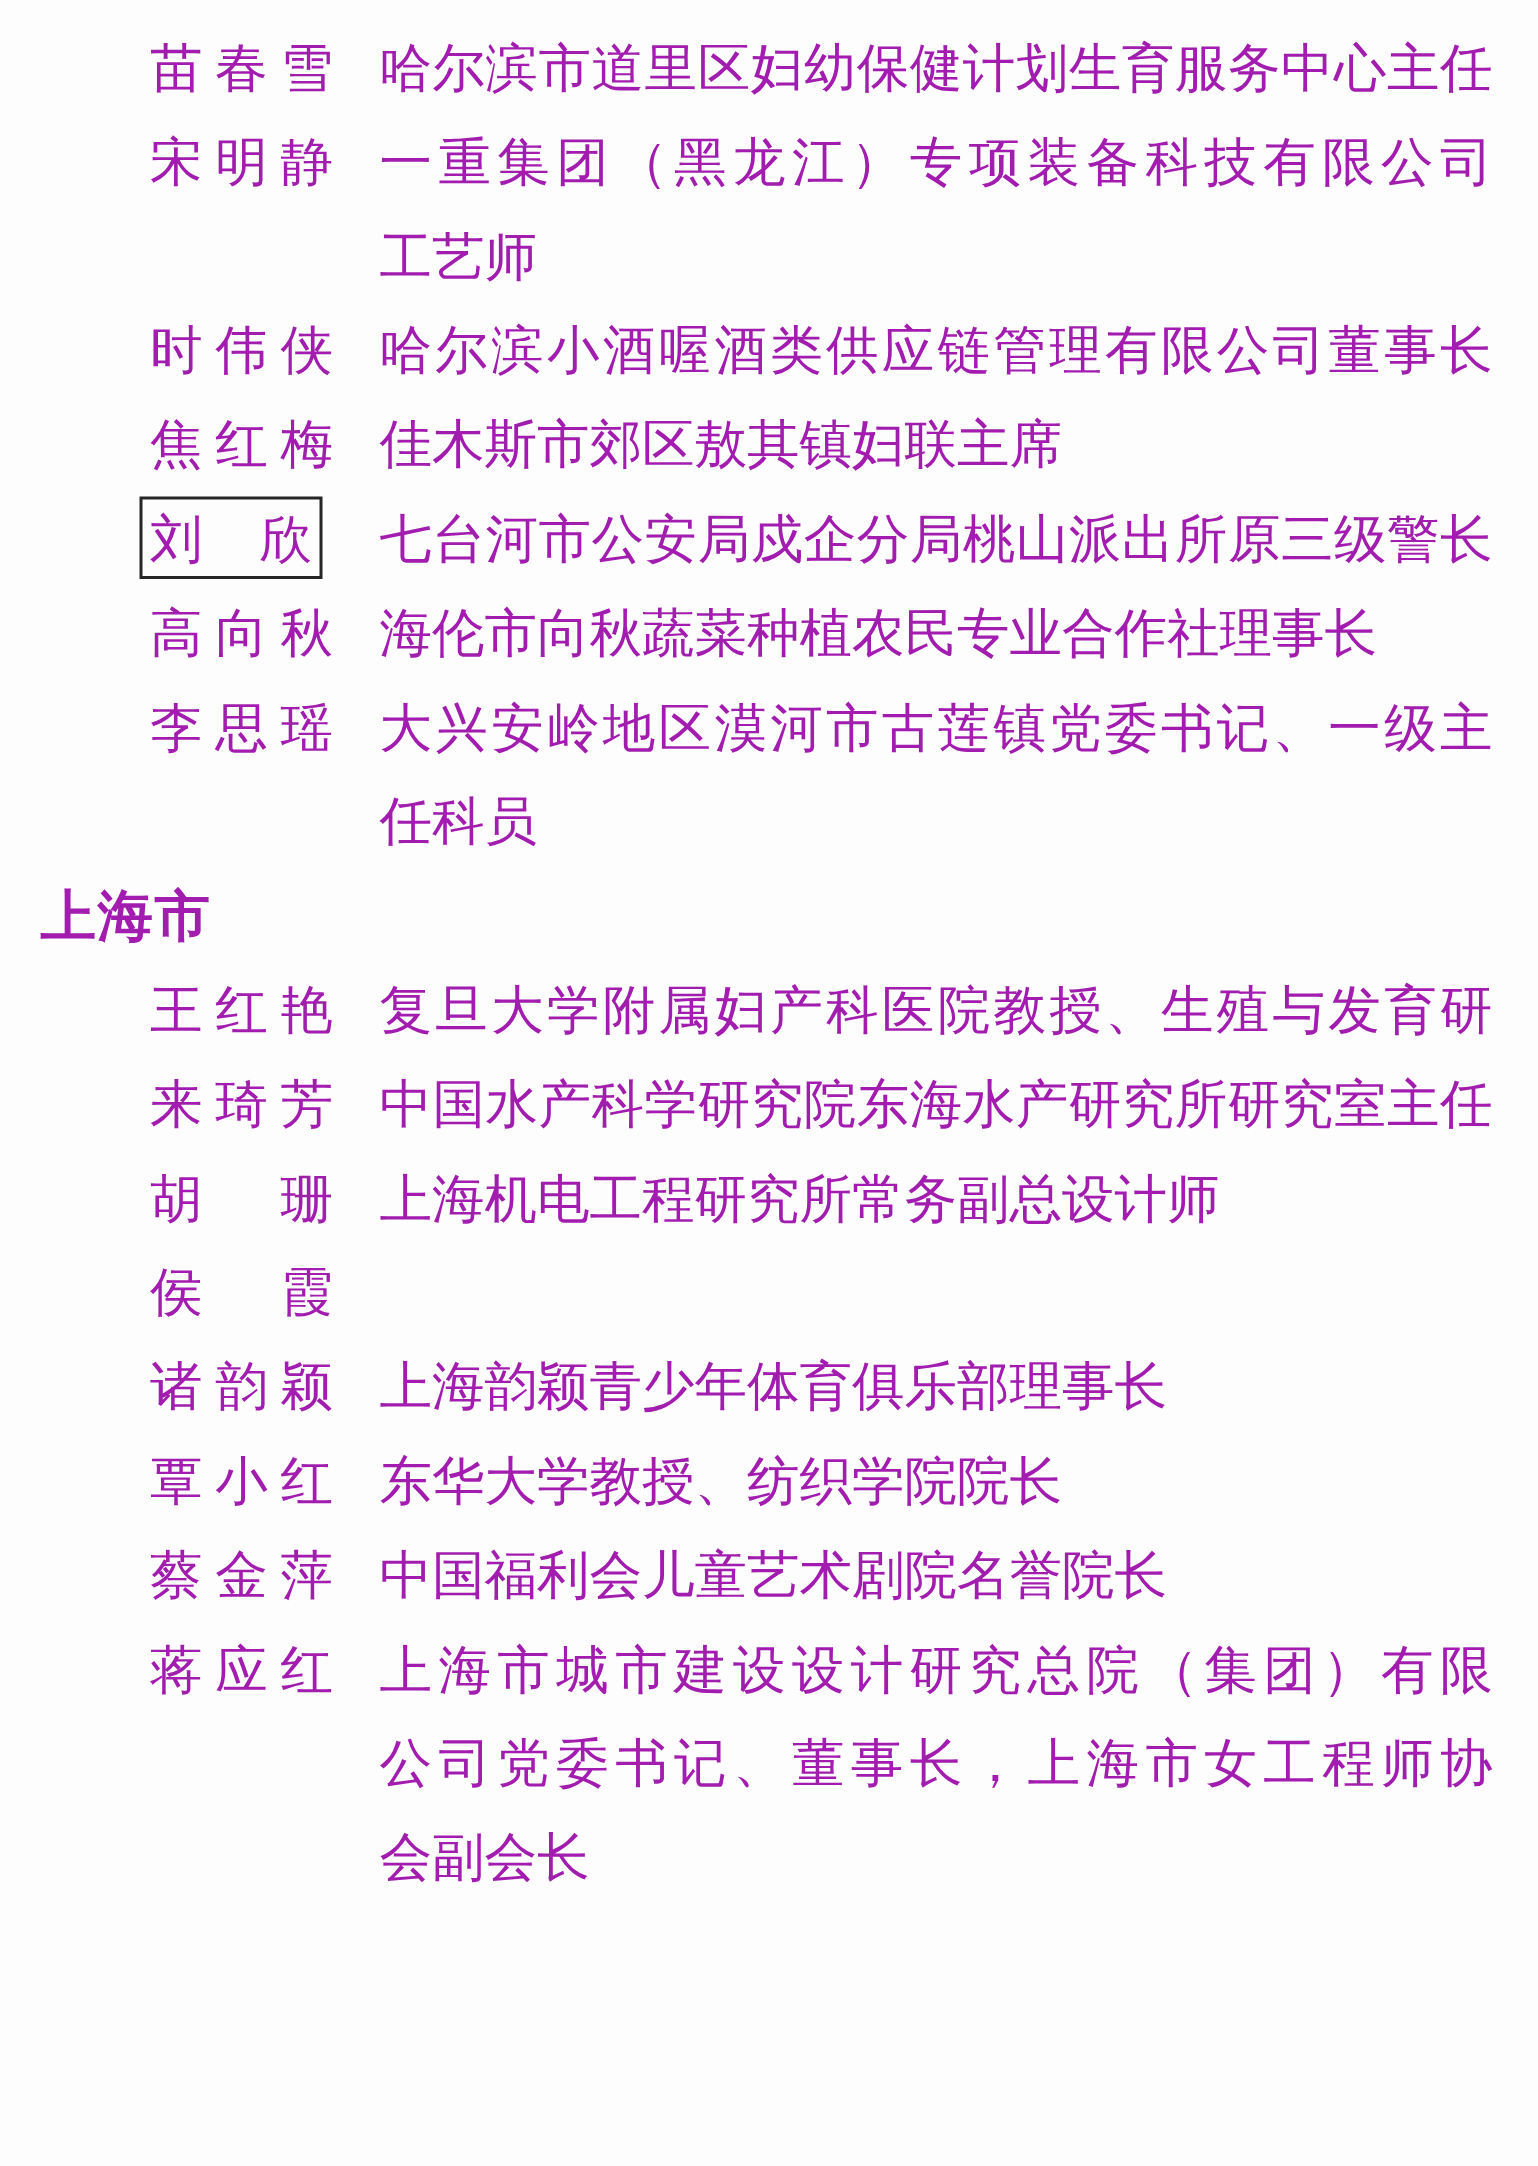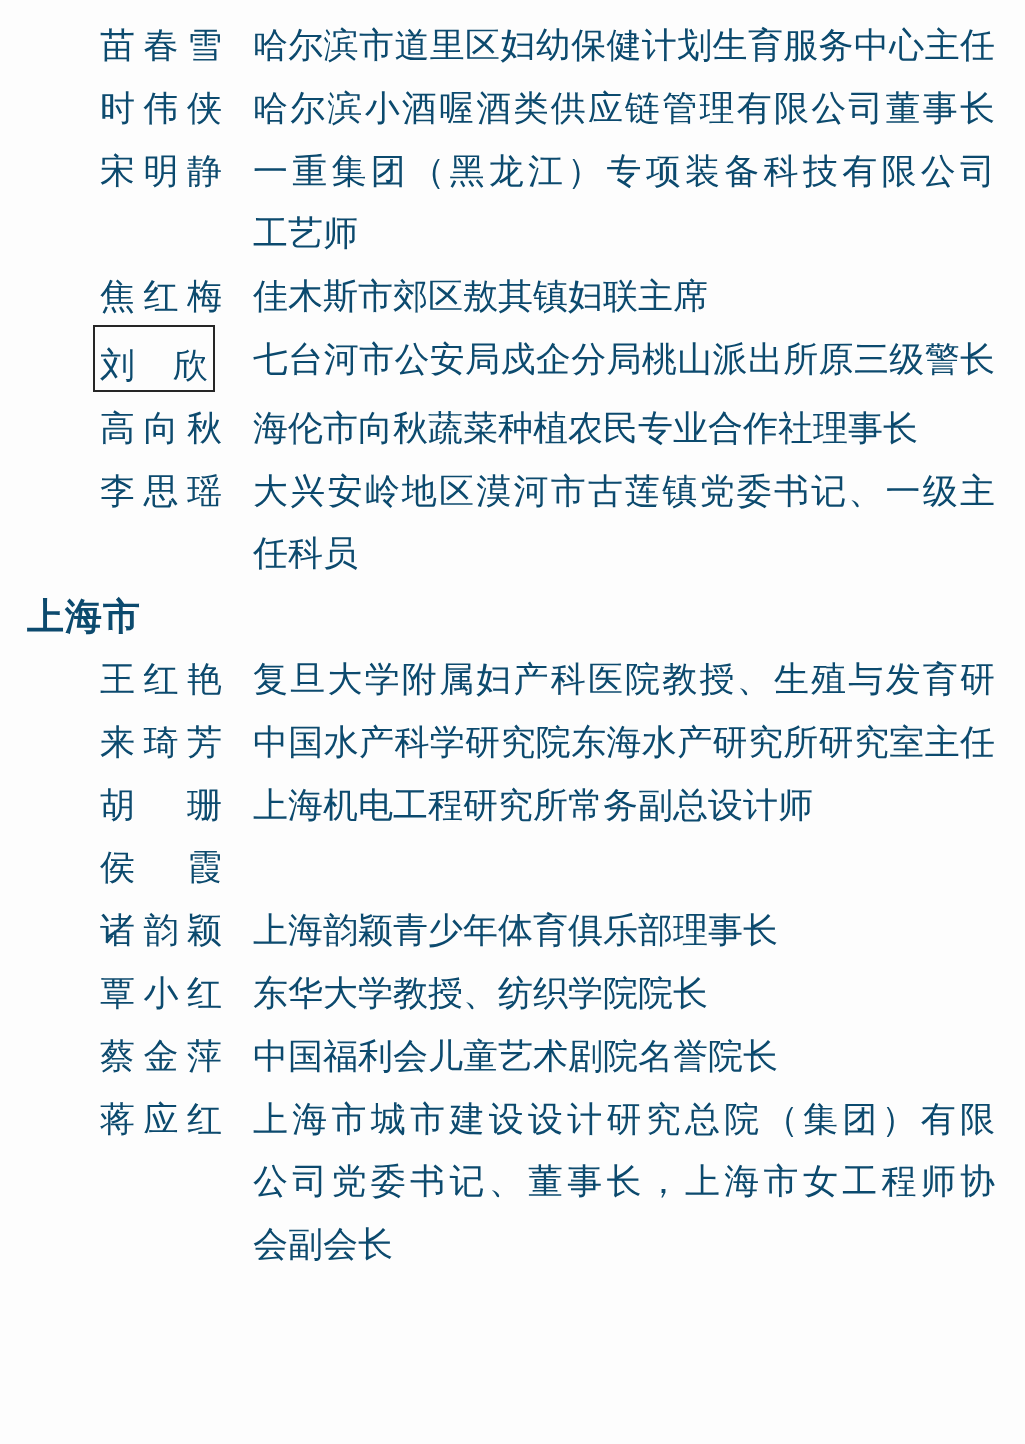--- a/index.html
+++ b/index.html
@@ -31,21 +31,21 @@
   }
   .name-inner {
     display: inline-block;
     width: 100%;
     line-height: 1.18;
     text-align: justify;
     text-align-last: justify;
   }
   .name-inner.boxed {
     border: 2px solid #262626;
-    padding: 18px 5px 4px;
+    padding: 6px 5px 4px;
     margin: -4px -7px -6px;
   }
   .title-cell {
     flex: 0 0 742px;
     font-size: 35px;
     line-height: 62.8px;
   }
   .title-line { width: 742px; }
   .title-line.fill {
     text-align: justify;
@@ -58,39 +58,39 @@
     font-family: "Liberation Sans", "DejaVu Sans", sans-serif;
     font-weight: bold;
     font-size: 37px;
     line-height: 62.8px;
     letter-spacing: 1px;
   }
 </style>
 </head>
 <body>
 
-<div class="page" style="background: rgb(253, 253, 253); color: #0c4a6e;">
+<div class="page" style="background: rgb(253, 253, 253); color: #a21caf;">
   <div class="doc" id="doc-body">
       <div class="row">
     <span class="name-cell"><span class="name-inner">苗春雪</span></span>
     <span class="title-cell">
           <div class="title-line fill">哈尔滨市道里区妇幼保健计划生育服务中心主任</div>
         </span>
   </div>
       <div class="row">
-    <span class="name-cell"><span class="name-inner">时伟侠</span></span>
-    <span class="title-cell">
-          <div class="title-line fill">哈尔滨小酒喔酒类供应链管理有限公司董事长</div>
-        </span>
-  </div>
-      <div class="row">
     <span class="name-cell"><span class="name-inner">宋明静</span></span>
     <span class="title-cell">
           <div class="title-line fill">一重集团（黑龙江）专项装备科技有限公司</div>
           <div class="title-line">工艺师</div>
+        </span>
+  </div>
+      <div class="row">
+    <span class="name-cell"><span class="name-inner">时伟侠</span></span>
+    <span class="title-cell">
+          <div class="title-line fill">哈尔滨小酒喔酒类供应链管理有限公司董事长</div>
         </span>
   </div>
       <div class="row">
     <span class="name-cell"><span class="name-inner">焦红梅</span></span>
     <span class="title-cell">
           <div class="title-line">佳木斯市郊区敖其镇妇联主席</div>
         </span>
   </div>
       <div class="row">
     <span class="name-cell"><span class="name-inner boxed" style="border-color: rgb(38, 38, 38);">刘　欣</span></span>

